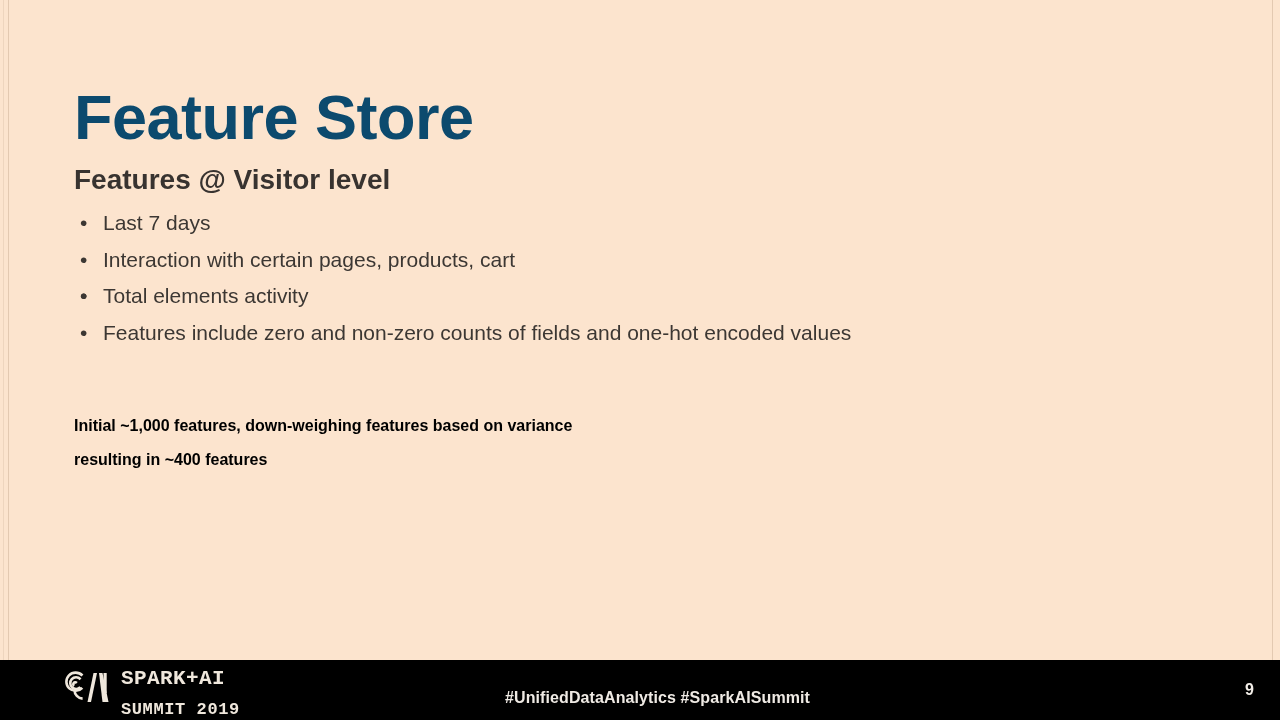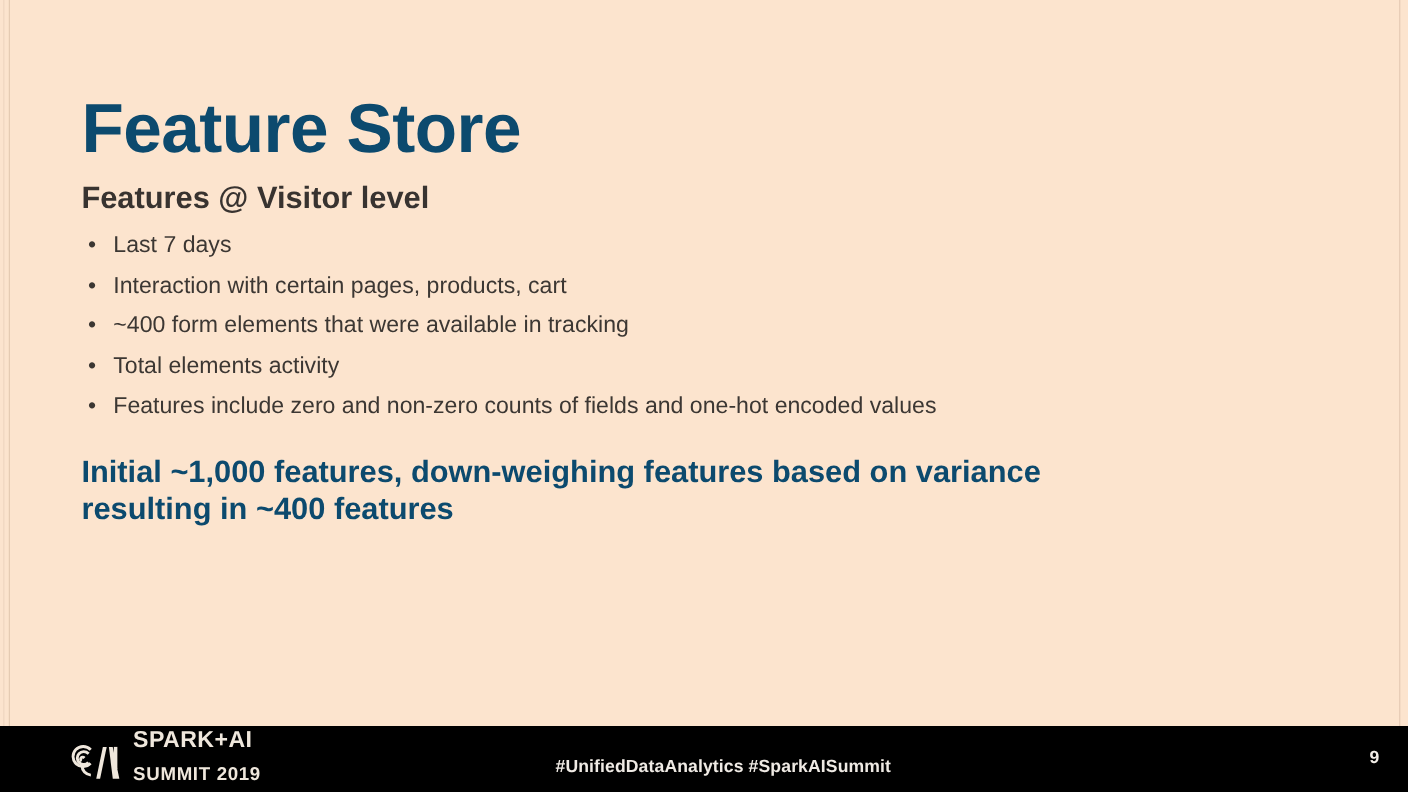--- a/index.html
+++ b/index.html
@@ -79,46 +79,47 @@
   #bullet-list li .dot {
     position: absolute;
     left: 6px;
     top: 0;
     font-size: 21px;
     line-height: 36.5px;
     color: #3C3733;
   }
 
   #conclusion {
-    margin-top: 24px;
-    font-size: 28px;
-    font-weight: bold;
-    color: #0c4a6e;
+    margin-top: 58px;
+    font-size: 16px;
+    font-weight: bold;
+    color: #000000;
     line-height: 34px;
     width: 940px;
   }
   #conclusion .line { display: block; }
 
   
   #footer-bar {
     position: absolute;
     left: 0;
     top: 660px;
     width: 1280px;
     height: 60px;
     background: #000000;
   }
 
   #footer-logo {
     position: absolute;
     left: 62px;
     top: 8px;
     display: flex;
-    align-items: flex-end;
+    align-items: flex-start;
     height: 44px;
+    font-family: Liberation Mono, monospace;
   }
   #logo-mark {
     width: 52px;
     height: 38px;
     flex: 0 0 auto;
   }
   #logo-wordmark {
     margin-left: 7px;
     color: #EFE7DC;
     line-height: 1;
@@ -185,21 +186,20 @@
       <li>
         <span class="dot">•</span>
         <span>Last 7 days</span>
       </li>
       <li>
         <span class="dot">•</span>
         <span>Interaction with certain pages, products, cart</span>
       </li>
       <li>
         <span class="dot">•</span>
-        <span>~400 form elements that were available in tracking</span>
       </li>
       <li>
         <span class="dot">•</span>
         <span>Total elements activity</span>
       </li>
       <li>
         <span class="dot">•</span>
         <span>Features include zero and non-zero counts of fields and one-hot encoded values</span>
       </li>
     </ul>

